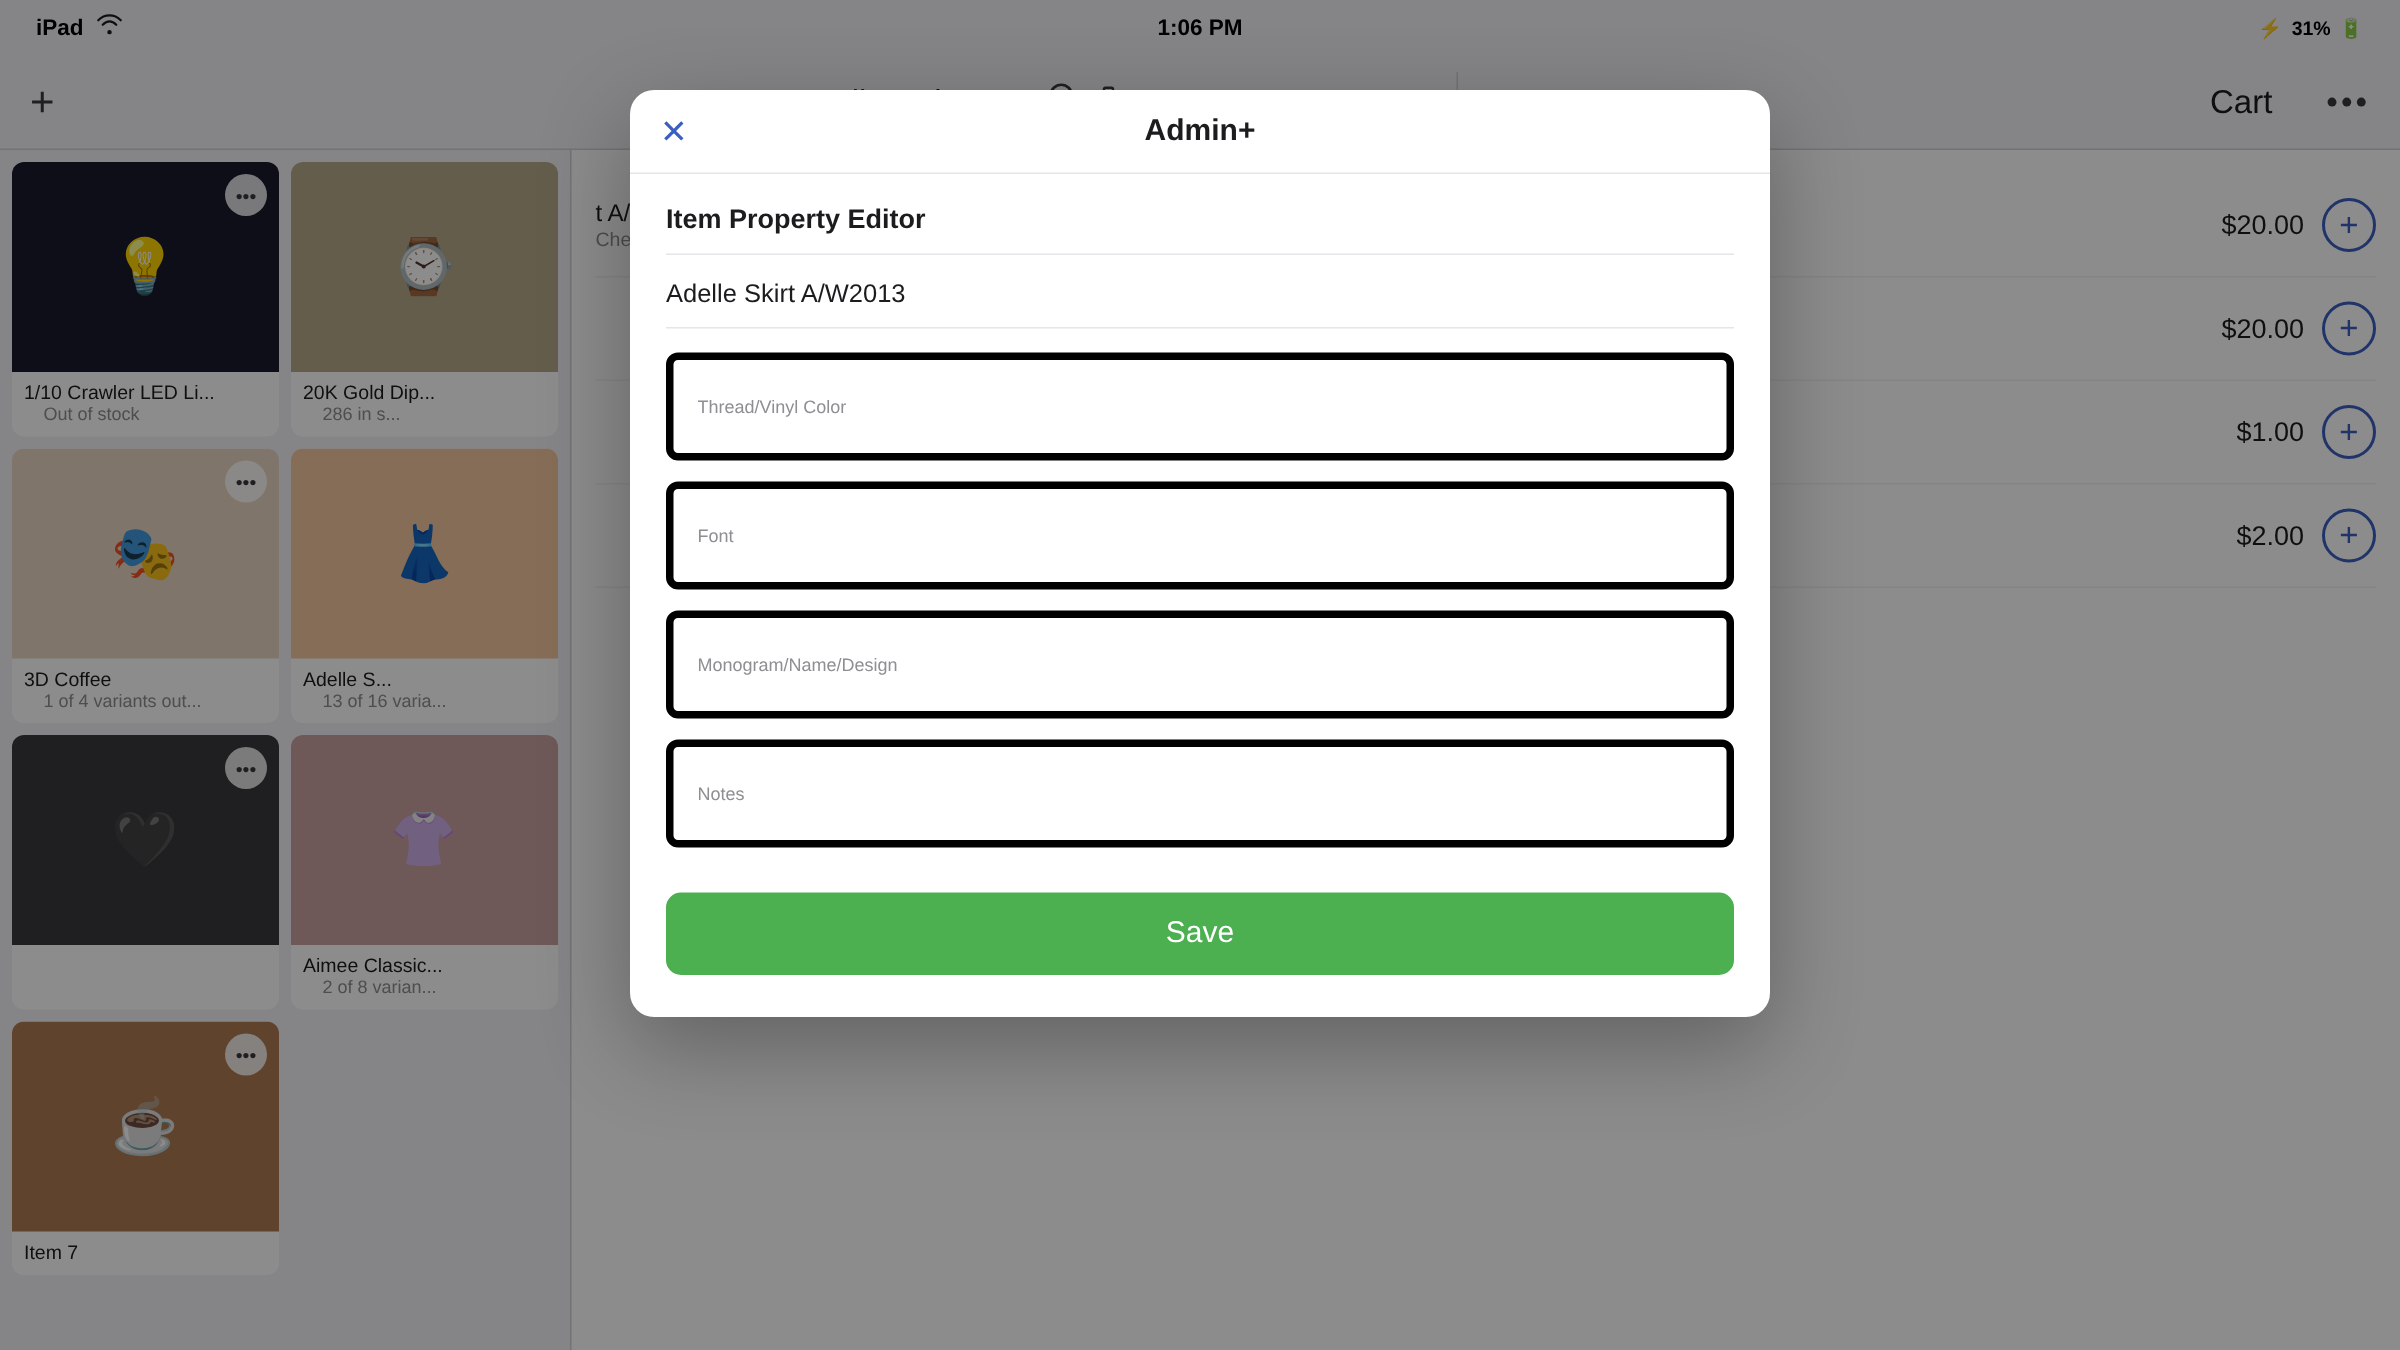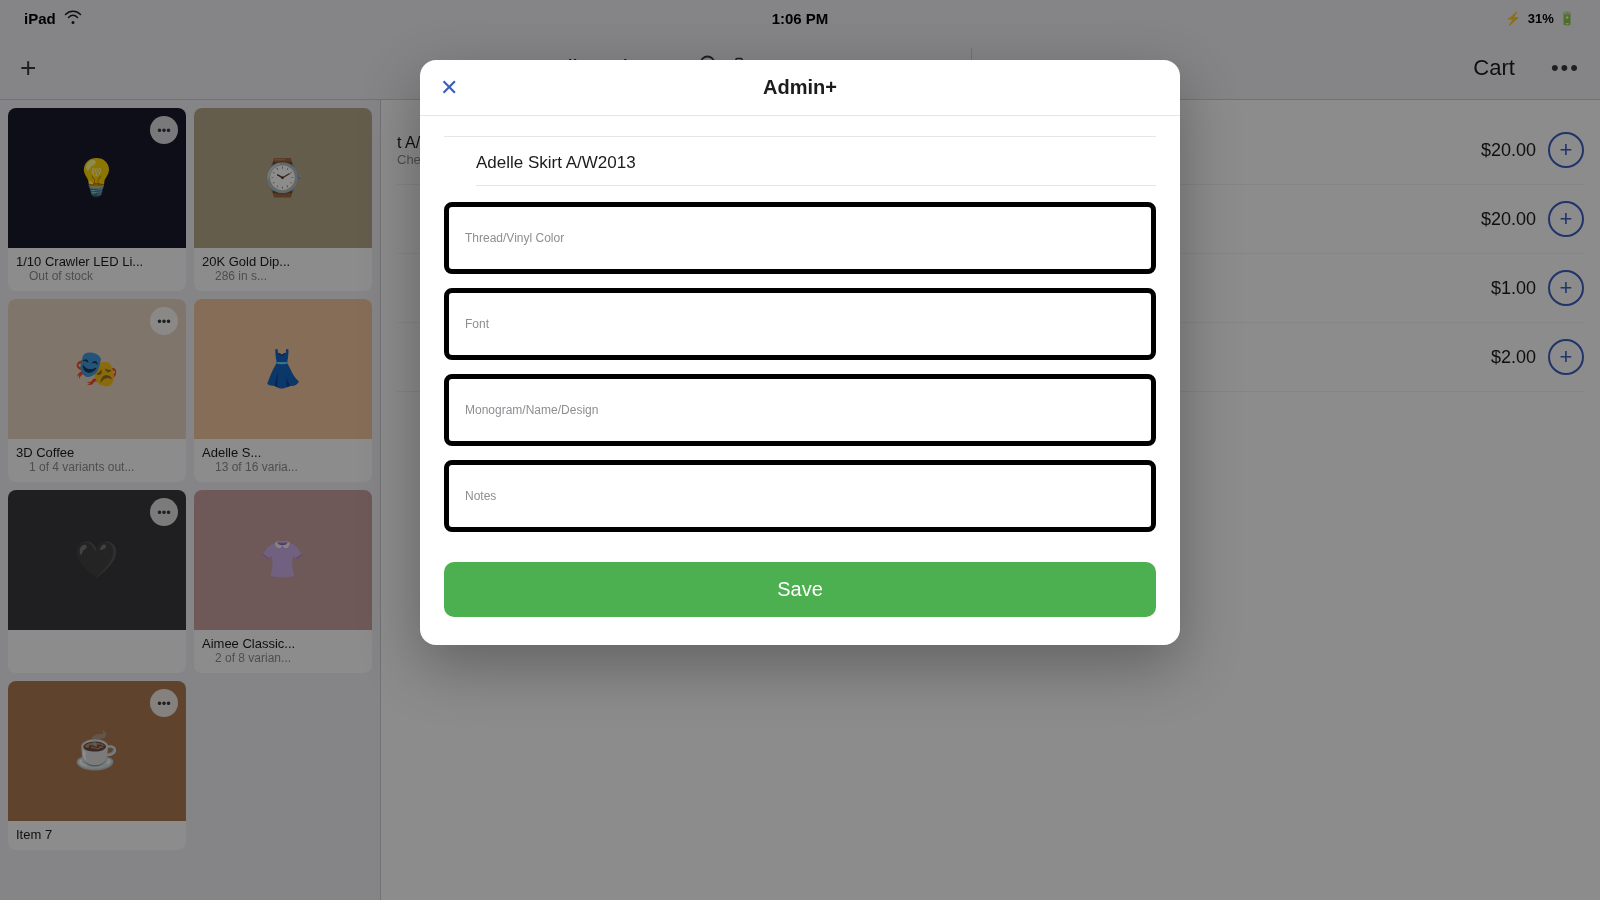--- a/index.html
+++ b/index.html
@@ -289,21 +289,20 @@
       border: none;
       border-top: 1px solid #e5e5ea;
       margin: 0 0 16px 0;
     }
     .modal-product-name {
       font-size: 17px;
       color: #1c1c1e;
       margin-bottom: 16px;
       padding-bottom: 12px;
       border-bottom: 1px solid #e5e5ea;
-      margin-left: 32px;
     }
     .modal-field {
       width: 100%;
       border: 5px solid #000000;
       border-radius: 8px;
       padding: 24px 16px;
       font-size: 12px;
       color: #8e8e93;
       background: #fff;
       margin-bottom: 14px;
@@ -487,20 +486,21 @@
 
 <div class="overlay">
   <div class="modal">
 
     <div class="modal-header">
       <button class="modal-close-btn">✕</button>
       <span class="modal-title">Admin+</span>
     </div>
 
     <div class="modal-body">
+      <div class="modal-section-title">Item Property Editor</div>
       <hr class="modal-divider">
       <div class="modal-product-name">Adelle Skirt A/W2013</div>
 
       <input class="modal-field" type="text" placeholder="Thread/Vinyl Color" style="">
       <input class="modal-field" type="text" placeholder="Font" style="">
       <input class="modal-field" type="text" placeholder="Monogram/Name/Design" style="">
       <input class="modal-field" type="text" placeholder="Notes" style="">
 
       <button class="modal-save-btn">Save</button>
     </div>

